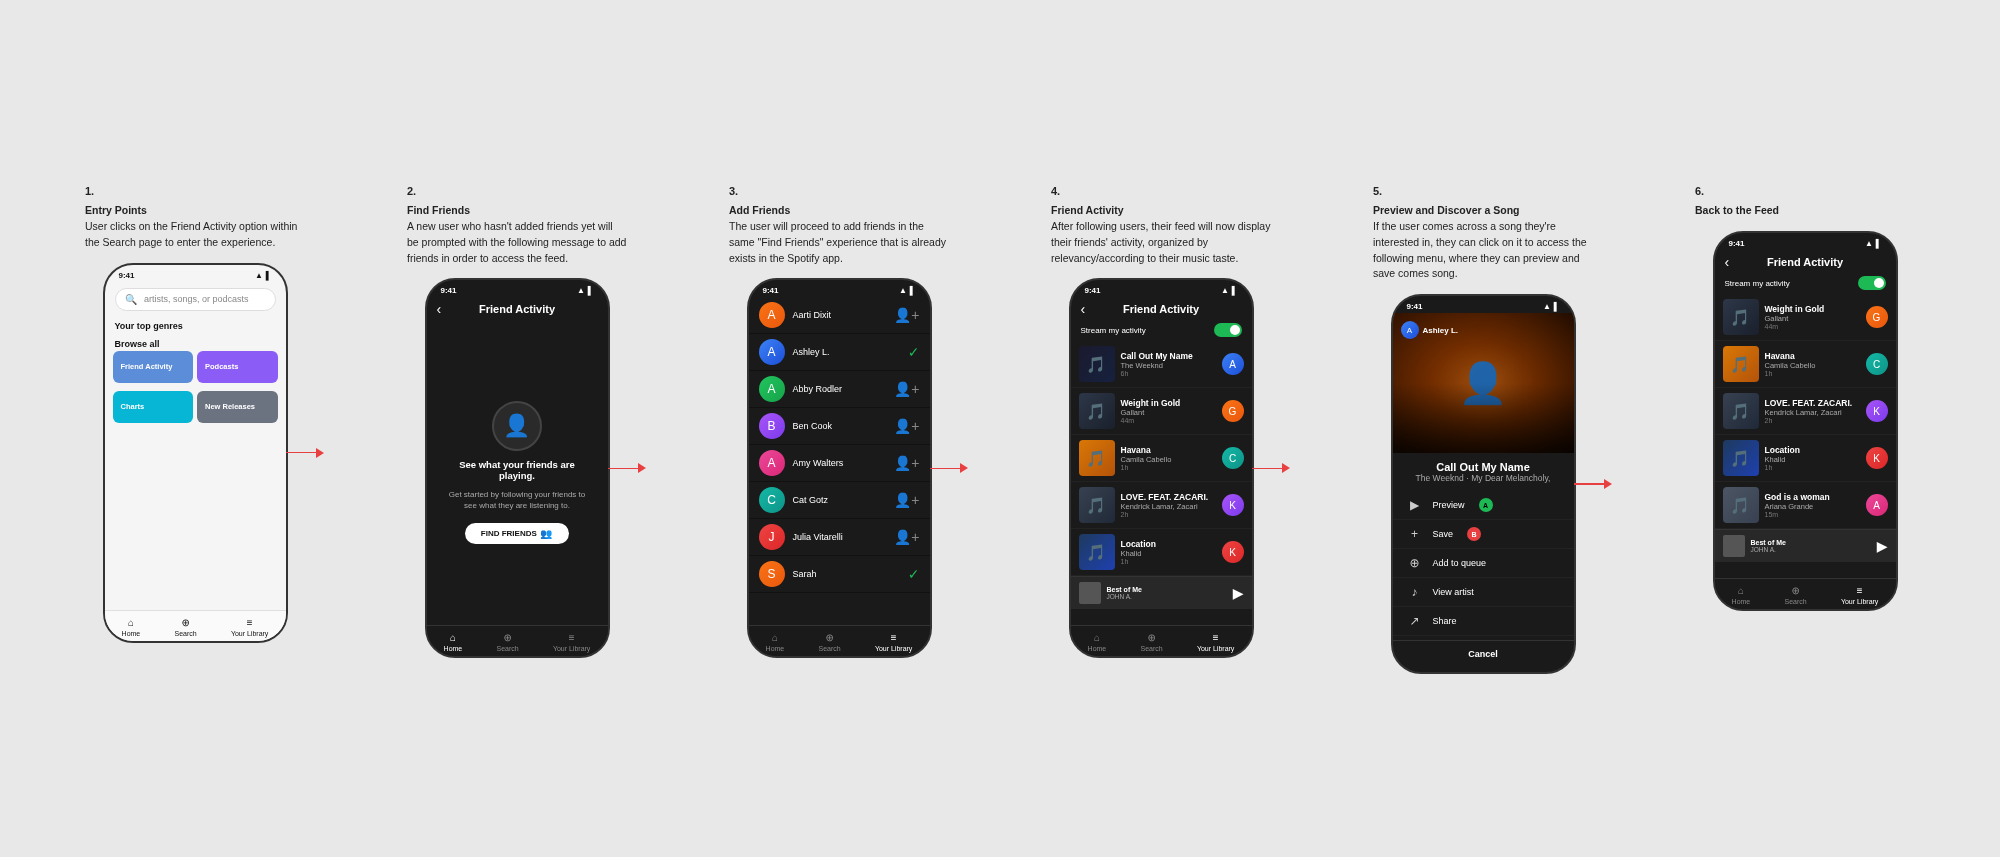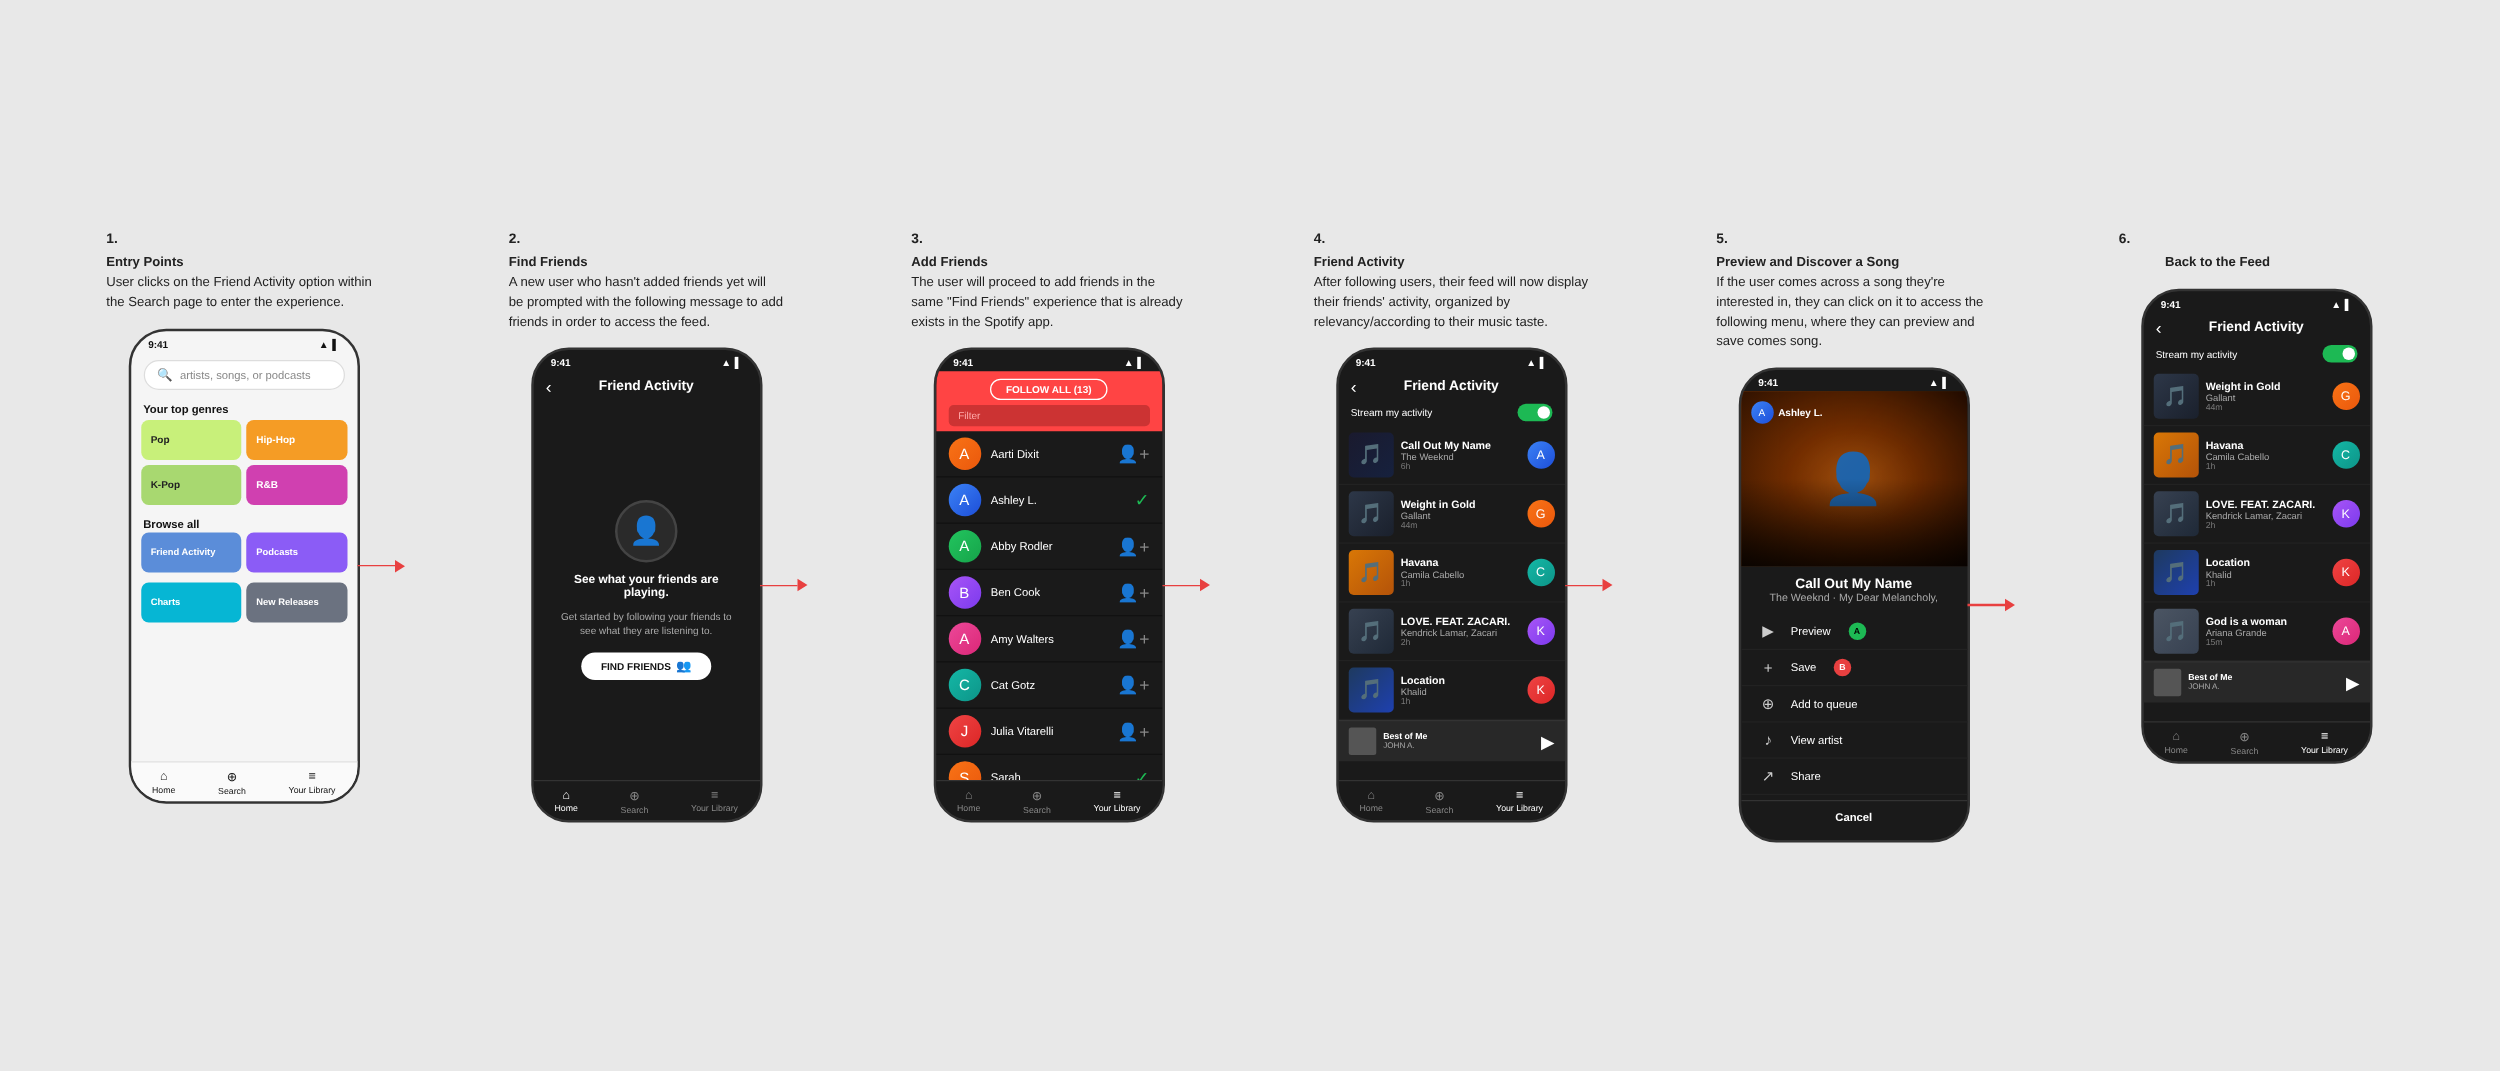--- a/index.html
+++ b/index.html
@@ -497,34 +497,20 @@
             <span>▌</span>
           </div>
         </div>
 
         <div class="search-bar">
           <span class="search-icon">🔍</span>
           <span>artists, songs, or podcasts</span>
         </div>
 
         <div class="section-title">Your top genres</div>
-        <div class="genres-grid">
-          <div class="genre-tile genre-pop">
-              <span>Pop</span>
-            </div>
-          <div class="genre-tile genre-hiphop">
-              <span>Hip-Hop</span>
-            </div>
-          <div class="genre-tile genre-kpop">
-              <span>K-Pop</span>
-            </div>
-          <div class="genre-tile genre-rnb">
-              <span>R&amp;B</span>
-            </div>
-        </div>
 
         <div class="browse-all-title">Browse all</div>
         <div class="browse-grid">
           <div class="browse-tile tile-friend">
             <span style="font-size:7.5px;font-weight:700;">Friend Activity</span>
           </div>
           <div class="browse-tile tile-podcasts">
             <span style="font-size:7.5px;font-weight:700;">Podcasts</span>
           </div>
           <div class="browse-tile tile-charts" style="margin-top:4px;">
@@ -617,26 +603,20 @@
     <div class="phone-wrapper">
       <div class="phone screen-dark">
         <div class="phone-status-bar light">
           <span>9:41</span>
           <div class="status-icons">
             <span style="color:#fff;">▲</span>
             <span style="color:#fff;">▌</span>
           </div>
         </div>
 
-        <div class="find-friends-header">
-          <div style="display:flex;justify-content:center;">
-            <div class="follow-all-btn">FOLLOW ALL (13)</div>
-          </div>
-          <div class="filter-input">Filter</div>
-        </div>
 
         <div class="friend-list">
           <div class="friend-item">
             <div class="friend-avatar av-orange">A</div>
             <span class="friend-name">Aarti Dixit</span>
             <span class="friend-action follow-icon">👤+</span>
           </div>
           <div class="friend-item">
             <div class="friend-avatar av-blue">A</div>
             <span class="friend-name">Ashley L.</span>
@@ -853,21 +833,21 @@
       <div class="arrow">
         <div class="arrow-line"></div>
         <div class="arrow-head"></div>
       </div>
     </div>
   </div>
 
   <div class="step">
     <div class="step-description">
       <span class="step-title">6.</span>
-      <span style="font-weight:700;margin-left:37px;">Back to the Feed</span><br>
+      <span style="font-weight:700;">Back to the Feed</span><br>
     </div>
     <div class="phone-wrapper">
       <div class="phone screen-dark">
         <div class="phone-status-bar light">
           <span>9:41</span>
           <div class="status-icons">
             <span style="color:#fff;">▲</span>
             <span style="color:#fff;">▌</span>
           </div>
         </div>

